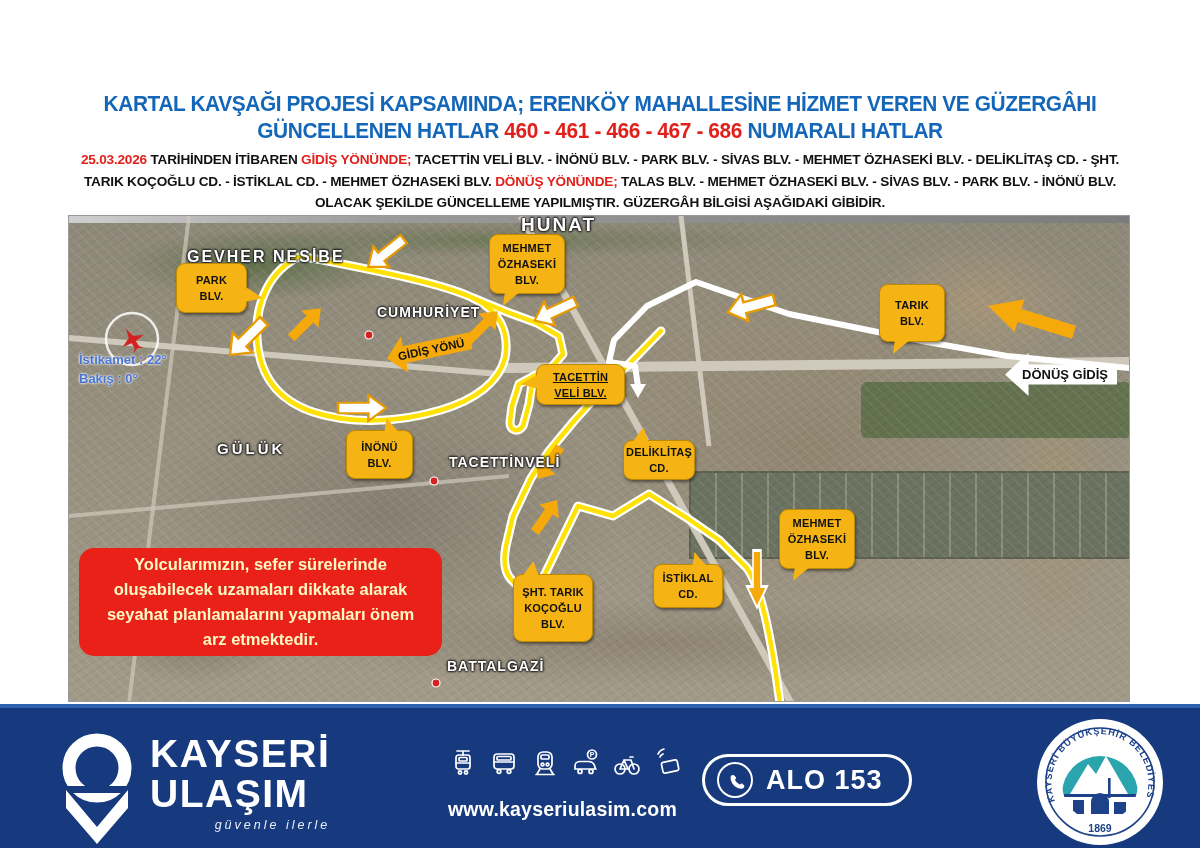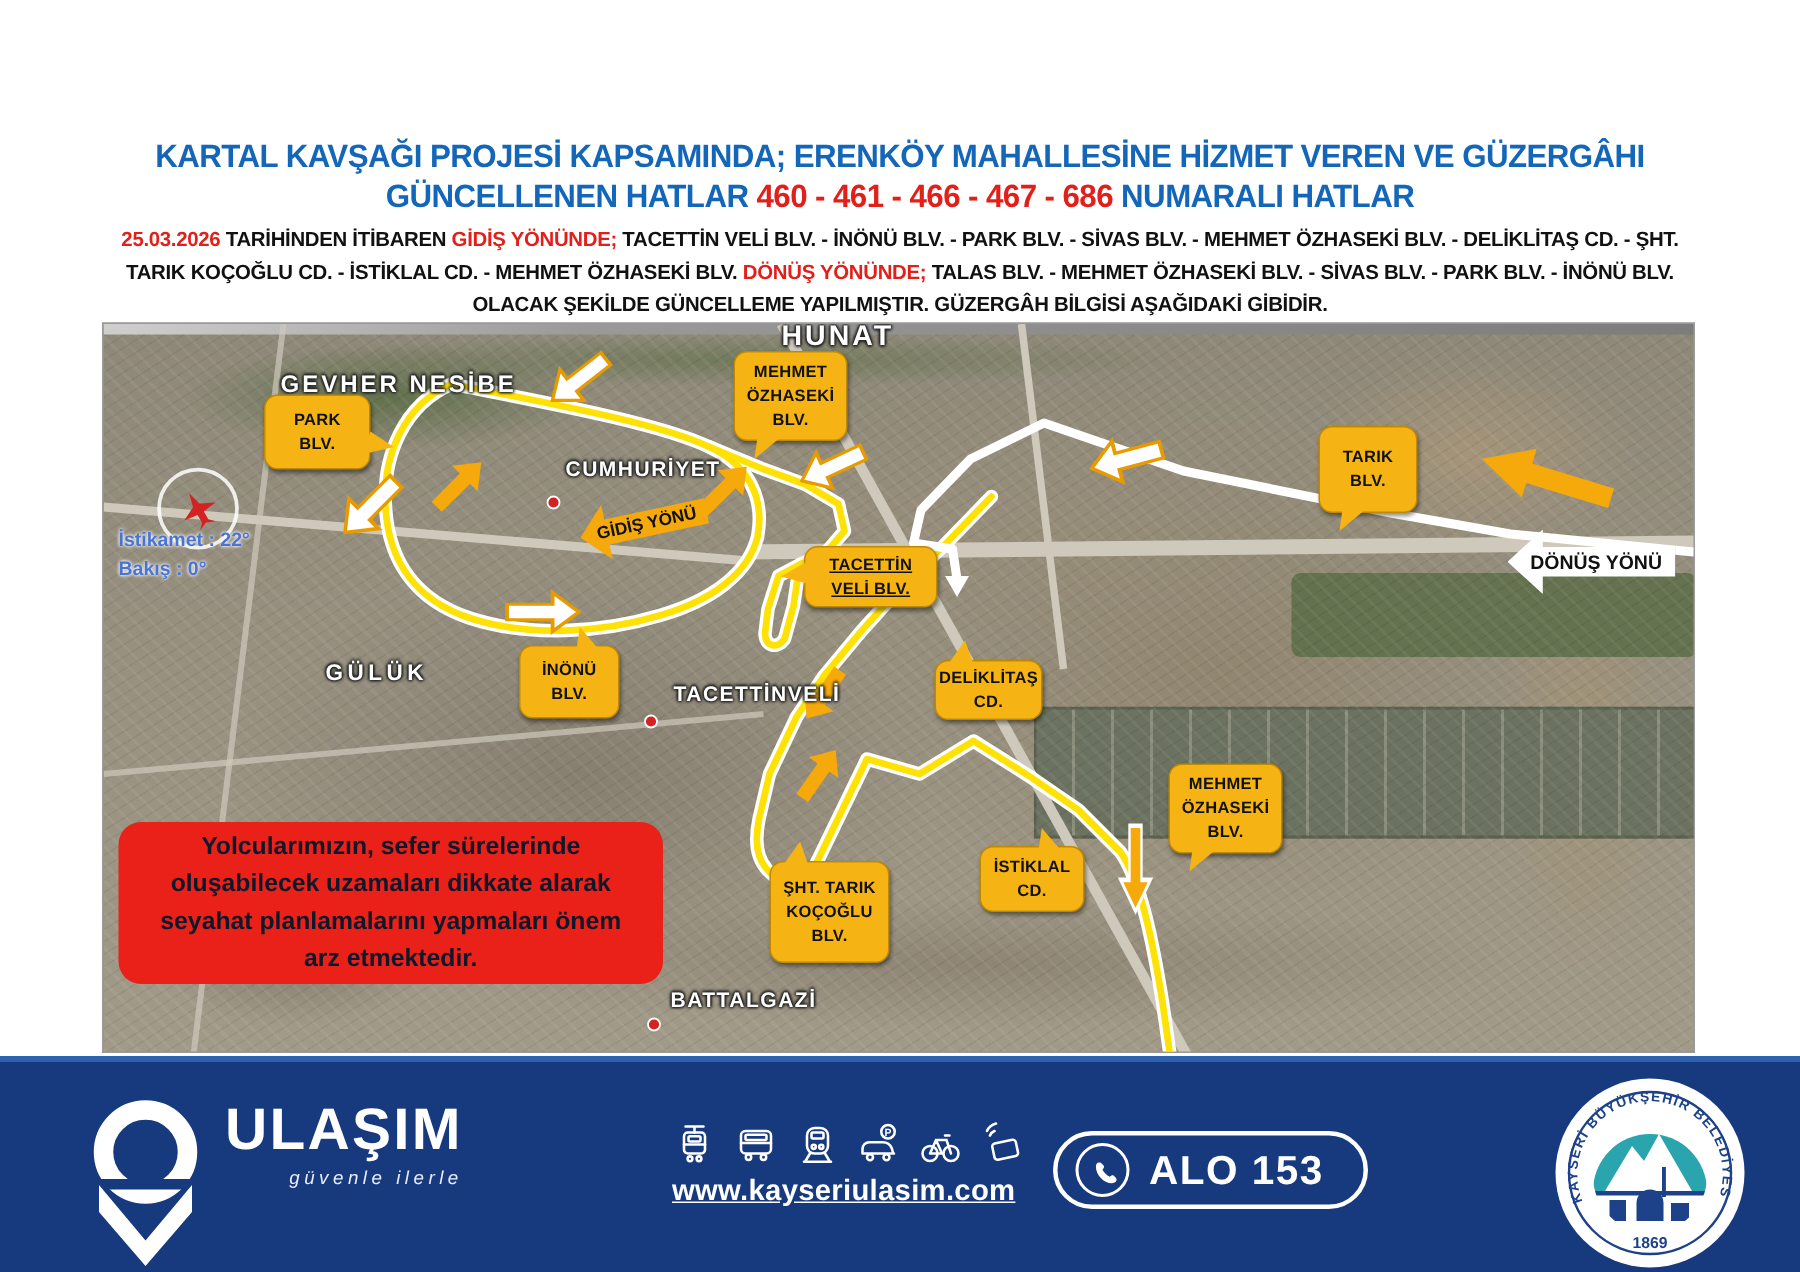--- a/index.html
+++ b/index.html
@@ -63,35 +63,35 @@
 
   .dir-arrow { position:absolute; display:flex; align-items:center;
     clip-path:polygon(0 50%, 21% 0, 21% 27%, 100% 27%, 100% 73%, 21% 73%, 21% 100%);
     color:#111; font-weight:800; justify-content:flex-end; }
   .dir-gidis { left:317px; top:115px; width:86px; height:37px; background:#f5a90a;
     transform:rotate(-12deg); font-size:11.5px; padding-right:7px; }
   .dir-donus { left:936px; top:137px; width:112px; height:43px; background:#fff;
     font-size:13px; padding-right:9px; box-shadow:0 1px 3px rgba(0,0,0,.35); }
 
   .warning { position:absolute; left:10px; top:332px; width:363px; height:108px;
-    background:#e92119; border-radius:15px; color:#0f172a; font-weight:700; font-size:16.5px;
+    background:#e92119; border-radius:15px; color:#fef9c3; font-weight:700; font-size:16.5px;
     line-height:25px; text-align:center; display:flex; align-items:center; justify-content:center;
     padding:8px 18px; }
 
   
   .footer { position:absolute; left:0; top:704px; width:1200px; height:144px;
     background:#17397d; border-top:4px solid #2e62b1; }
   .pin-logo { position:absolute; left:52px; top:20px; }
   .brand { position:absolute; left:150px; top:26px; color:#fff; }
   .brand .b1, .brand .b2 { font-size:39px; font-weight:800; letter-spacing:1.5px; line-height:40px; }
   .brand .slogan { margin-top:4px; text-align:right; font-size:12.5px; font-style:italic;
     letter-spacing:3px; font-weight:400; color:#e8eefb; }
   .transport { position:absolute; left:448px; top:40px; width:250px; }
   .transport .icons { display:flex; gap:11px; align-items:flex-end; }
-  .website { margin-top:5px; color:#fff; font-weight:700; font-size:19.5px; letter-spacing:.2px;text-decoration:underline; }
+  .website { margin-top:20px; color:#fff; font-weight:700; font-size:19.5px; letter-spacing:.2px; }
   .alo-pill { position:absolute; left:702px; top:46px; height:52px; display:flex; align-items:center;
     gap:13px; border:3px solid #fff; border-radius:30px; padding:0 26px 0 12px; color:#fff; }
   .alo-pill .phone-circle { width:36px; height:36px; border:2.5px solid #fff; border-radius:50%;
     display:flex; align-items:center; justify-content:center; }
   .alo-pill .alo-text { font-size:27px; font-weight:800; letter-spacing:1px; }
   .seal { position:absolute; left:1036px; top:10px; }
 </style>
 </head>
 <body>
 
@@ -199,37 +199,38 @@
 KOÇOĞLU
 BLV.</span><i class="tail tail-tl"></i></div>
     <div class="callout" style="left:710px; top:293px; width:76px; height:60px;"><span>MEHMET
 ÖZHASEKİ
 BLV.</span><i class="tail tail-bl"></i></div>
 
     <div class="dir-arrow dir-gidis">
         <span>GİDİŞ YÖNÜ</span>
       </div>
     <div class="dir-arrow dir-donus">
-        <span>DÖNÜŞ YÖNÜ</span>
+        <span>DÖNÜŞ GİDİŞ</span>
       </div>
 
     <div class="warning">
         <span>Yolcularımızın, sefer sürelerinde oluşabilecek uzamaları dikkate alarak seyahat planlamalarını yapmaları önem arz etmektedir.</span>
       </div>
   </div>
 
   <div class="footer">
 
     <svg class="pin-logo" width="90" height="116" viewBox="0 0 90 116">
       <circle cx="45" cy="40" r="28" fill="none" stroke="#fff" stroke-width="13"></circle>
       <rect x="6" y="58" width="78" height="7" fill="#17397d"></rect>
       <path d="M14,62 L45,99 L76,62 L76,80 L45,116 L14,80 Z" fill="#fff"></path>
     </svg>
 
     <div class="brand">
+      <div class="b1">KAYSERİ</div>
       <div class="b2">ULAŞIM</div>
       <div class="slogan">güvenle ilerle</div>
     </div>
 
     <div class="transport">
       <div class="icons">
         <svg width="30" height="30" viewBox="0 0 30 30" fill="none" stroke="#fff" stroke-width="1.7" stroke-linecap="round">
           <path d="M9,3 L21,3 M15,3 V7"></path>
             <rect x="8" y="7" width="14" height="14" rx="2.5"></rect>
             <line x1="8" y1="15" x2="22" y2="15"></line>

